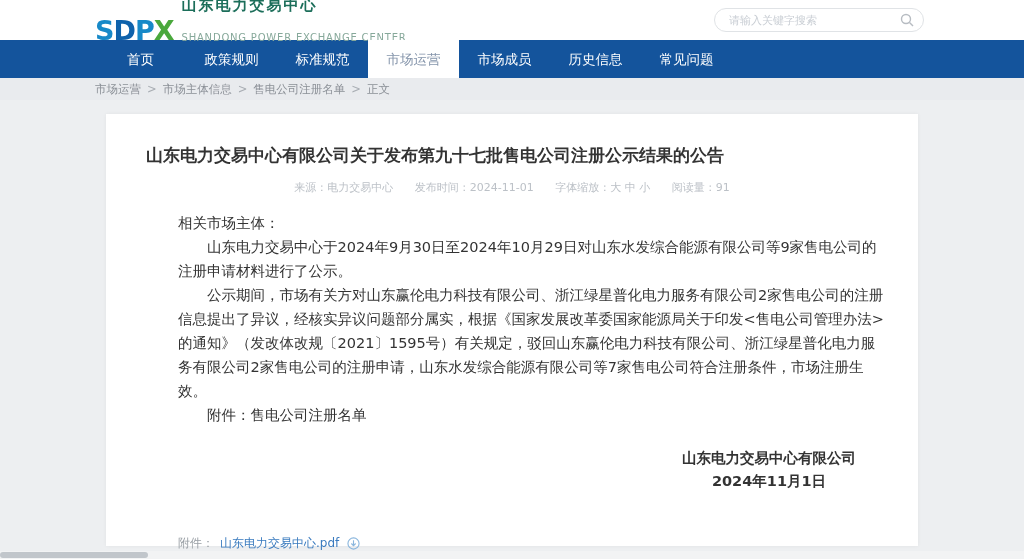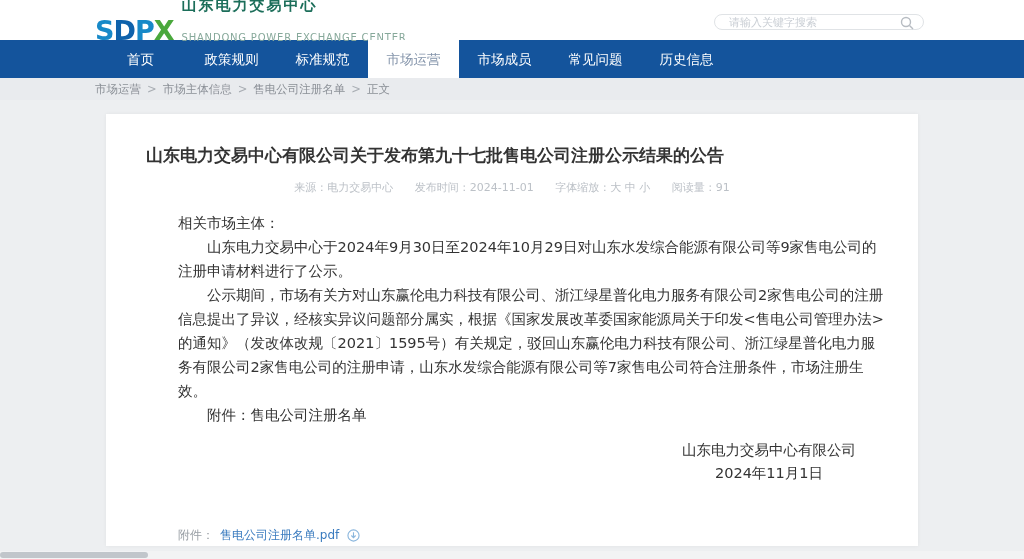--- a/index.html
+++ b/index.html
@@ -12,21 +12,21 @@
   .logo-mark { font-weight:800; font-size:27px; letter-spacing:-1px; font-style:normal; line-height:1;margin-top:20px; }
   .logo-mark .l1 { color:#1789c8; }
   .logo-mark .l2 { color:#0f62ab; }
   .logo-mark .l3 { color:#1789c8; }
   .logo-mark .l4 { color:#4aa83c; }
   .logo-text { display:flex; flex-direction:column; line-height:1.1;gap:18px; }
   .logo-cn { font-size:15px; font-weight:700; color:#1c6e5a; letter-spacing:2px; }
   .logo-en { font-size:10px; color:#86a89a; letter-spacing:0.8px; margin-top:1px; }
 
   .searchbox { position:relative; width:210px; }
-  .searchbox input { width:210px; height:16px; border:1px solid #e0e3e6; border-radius:13px; padding:0 30px 0 14px; font-size:11px; color:#666; outline:none; background:#fff; }
+  .searchbox input { width:210px; height:24px; border:1px solid #e0e3e6; border-radius:13px; padding:0 30px 0 14px; font-size:11px; color:#666; outline:none; background:#fff; }
   .searchbox input::placeholder { color:#c9ced4; }
   .search-ic { position:absolute; right:9px; top:4px; width:16px; height:16px; cursor:pointer; }
 
   
   .nav { height:38px; background:#14549c; display:flex; padding-left:95px; }
   .nav-item { width:91px; height:38px; line-height:38px; text-align:center; color:#ffffff; font-size:13.5px; cursor:pointer; }
   .nav-item.active { background:#ffffff; color:#8595ab; }
 
   
   .crumbbar { height:22px; background:#e9ebee; display:flex; align-items:center; padding-left:95px; font-size:11.5px; color:#8b9097; }
@@ -38,21 +38,21 @@
   .main-bg { background:#edeff1; height:451px; padding-top:14px; }
   .card { width:812px; margin:0 auto; background:#ffffff; height:432px; box-shadow:0 0 4px rgba(0,0,0,0.05); padding-top:30px; position:relative; }
 
   .art-title { text-align:left; font-size:17px; font-weight:700; color:#333333; padding:0 40px; }
   .art-meta { text-align:center; margin-top:13px; font-size:11px; color:#bcc1c7; }
   .art-meta span { margin:0 9px; }
 
   .art-body { padding:16px 32px 0 72px; font-size:14.5px; color:#333333; line-height:24px; }
   .art-body p.indent { text-indent:2em; }
 
-  .signature { text-align:right; padding-right:62px; margin-top:12px; font-size:14.5px; color:#333; line-height:23px; }
+  .signature { text-align:right; padding-right:62px; margin-top:20px; font-size:14.5px; color:#333; line-height:23px;font-weight:bold; }
   .signature .sig-inner { display:inline-block; text-align:center; }
 
   .attach { padding:0 72px; margin-top:42px; font-size:12px; }
   .attach-row { display:flex; align-items:center; margin-bottom:7px; }
   .attach-label { color:#9aa0a6; margin-right:6px; }
   .attach-indent { width:40px; }
   .attach-link1 { color:#3a7bbf; cursor:pointer; text-decoration:none; }
   .attach-link2 { color:#b4885f; cursor:pointer; text-decoration:none; }
   .dl-ic { width:13px; height:13px; margin-left:8px; cursor:pointer; }
 
@@ -81,22 +81,22 @@
     </svg>
   </div>
 </header>
 
 <nav class="nav">
   <div class="nav-item">首页</div>
   <div class="nav-item">政策规则</div>
   <div class="nav-item">标准规范</div>
   <div class="nav-item active">市场运营</div>
   <div class="nav-item">市场成员</div>
+  <div class="nav-item">历史信息</div>
   <div class="nav-item">常见问题</div>
-  <div class="nav-item">历史信息</div>
 </nav>
 
 <div class="crumbbar">
   <span class="crumb-link">市场运营</span>
   <span class="crumb-sep">&gt;</span>
   <span class="crumb-link">市场主体信息</span>
   <span class="crumb-sep">&gt;</span>
   <span class="crumb-link">售电公司注册名单</span>
   <span class="crumb-sep">&gt;</span>
   <span>正文</span>
@@ -124,21 +124,21 @@
     <div class="signature">
       <span class="sig-inner">
         <span>山东电力交易中心有限公司</span><br>
         <span>2024年11月1日</span>
       </span>
     </div>
 
     <div class="attach">
       <div class="attach-row">
         <span class="attach-label">附件：</span>
-        <a class="attach-link1">售电公司注册名单.pdf</a>
+        <a class="attach-link1">山东电力交易中心.pdf</a>
         <svg class="dl-ic" viewBox="0 0 14 14">
           <circle cx="7" cy="7" r="6" fill="none" stroke="#8ab6dd" stroke-width="1.2"></circle>
           <path d="M7 3.5 L7 9 M4.7 7 L7 9.4 L9.3 7" fill="none" stroke="#8ab6dd" stroke-width="1.2"></path>
         </svg>
       </div>
       <div class="attach-row">
         <span class="attach-indent"></span>
         <a class="attach-link2">山东电力交易中心有限公司关于发布第九十七批售电公司注册公示结果的公告.pdf</a>
         <svg class="dl-ic" viewBox="0 0 14 14">
           <circle cx="7" cy="7" r="6" fill="none" stroke="#8ab6dd" stroke-width="1.2"></circle>

